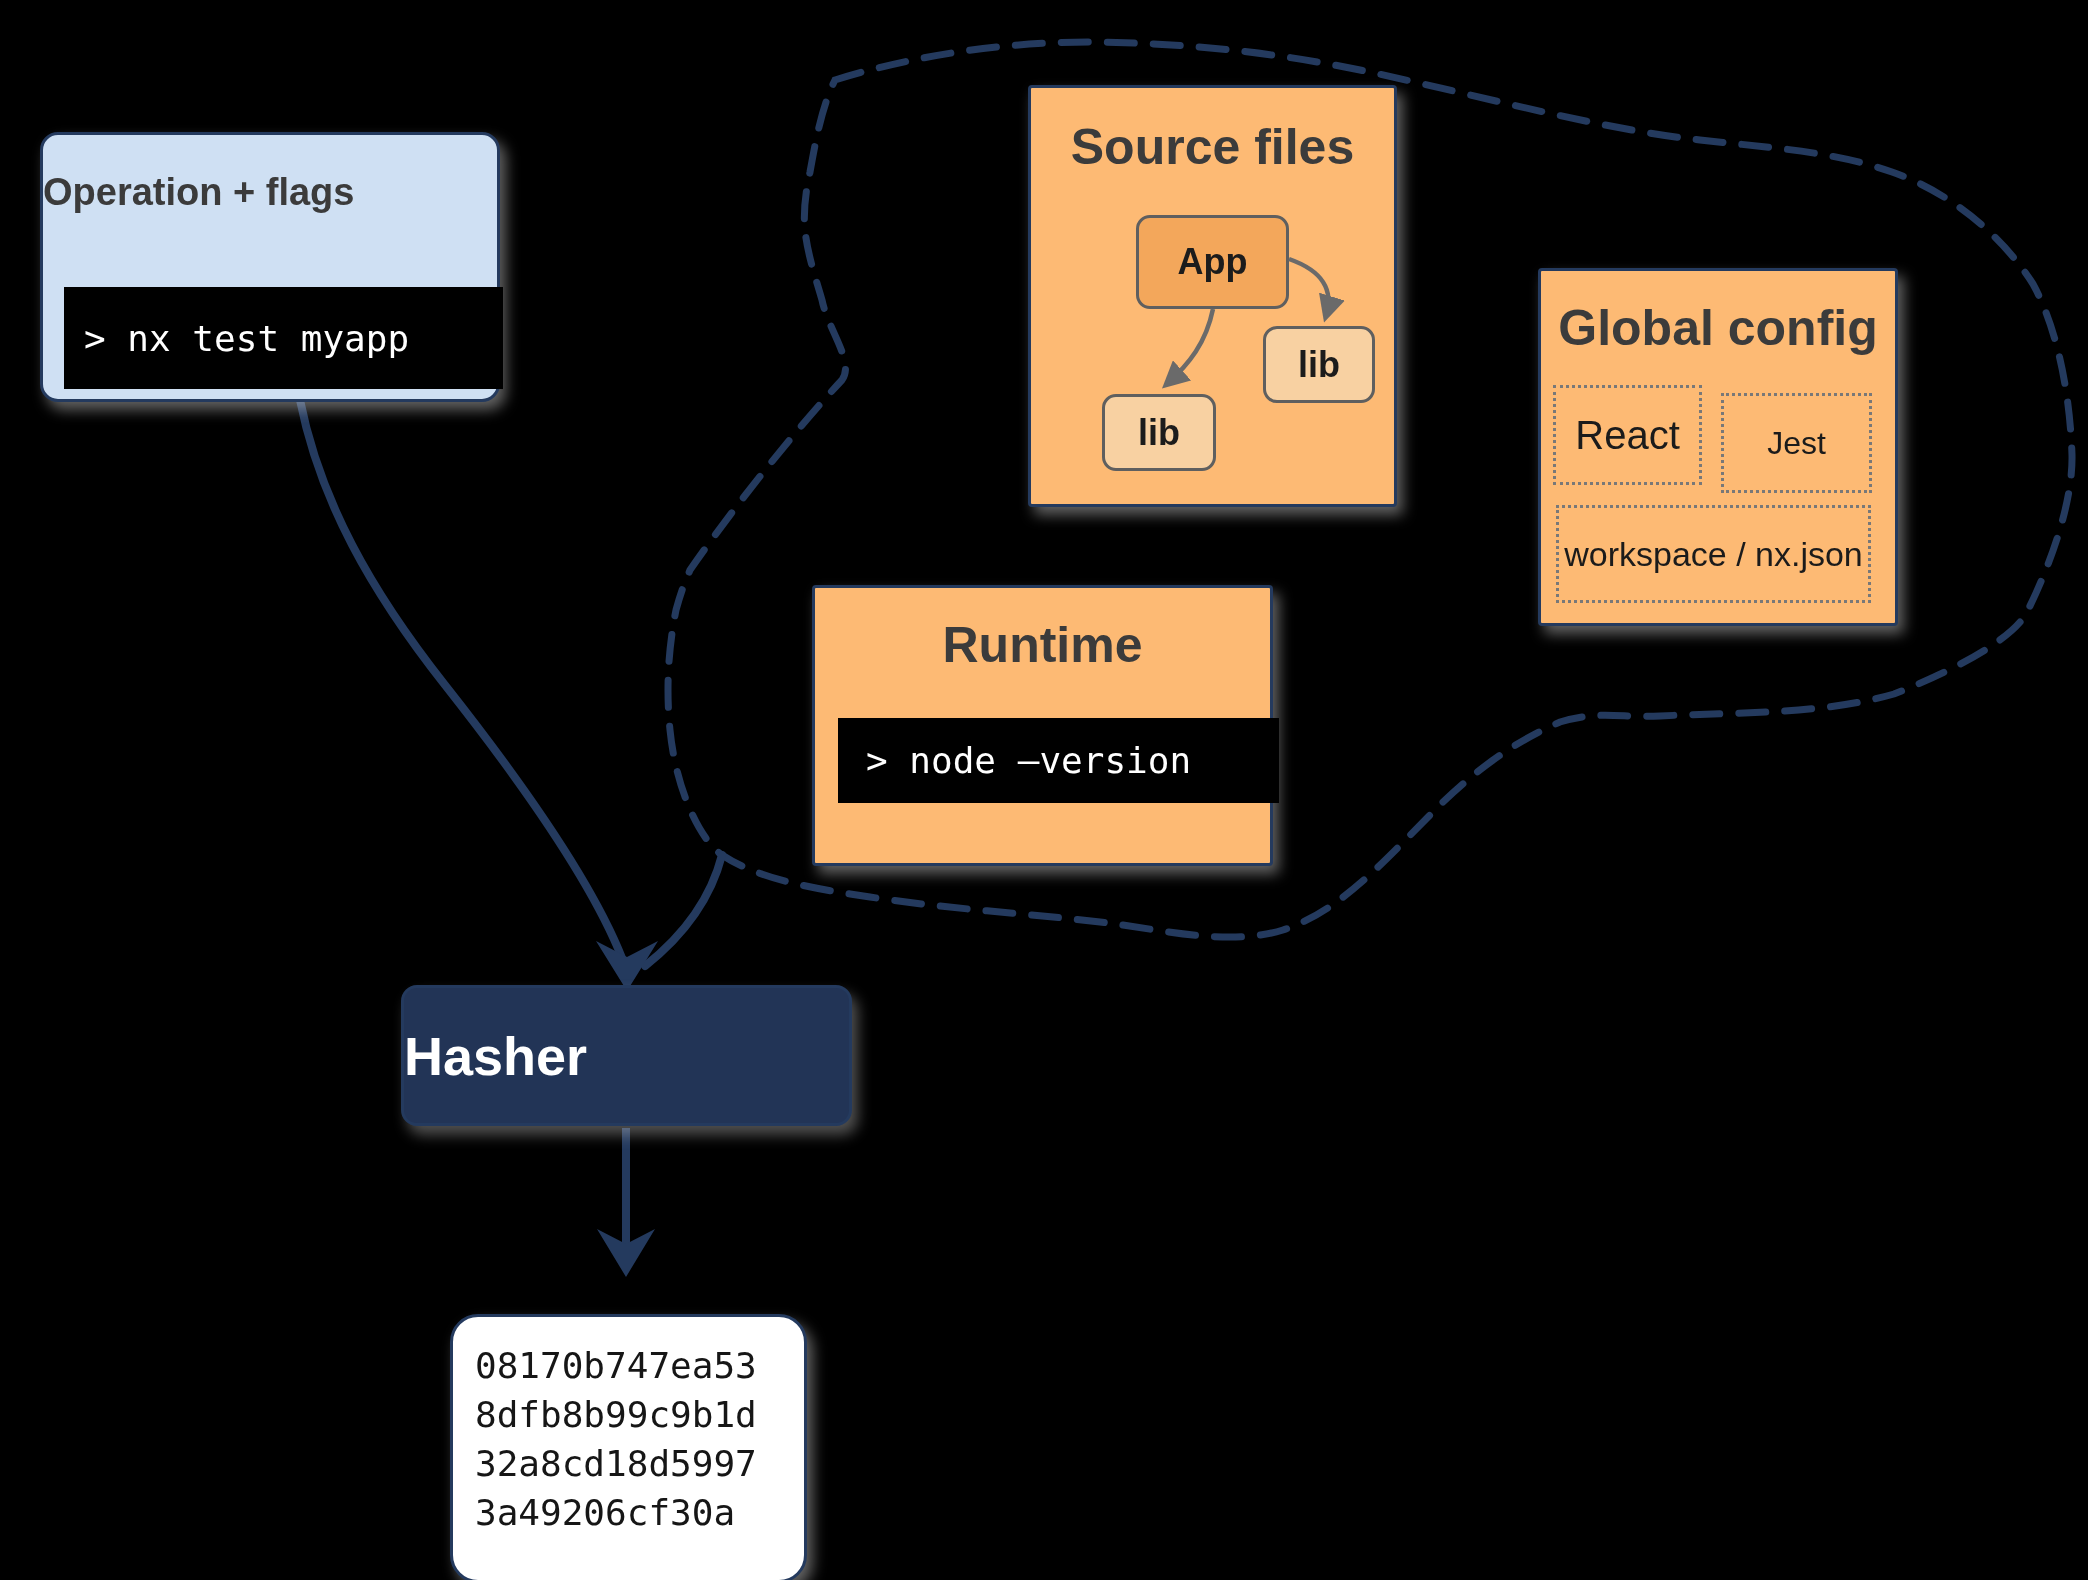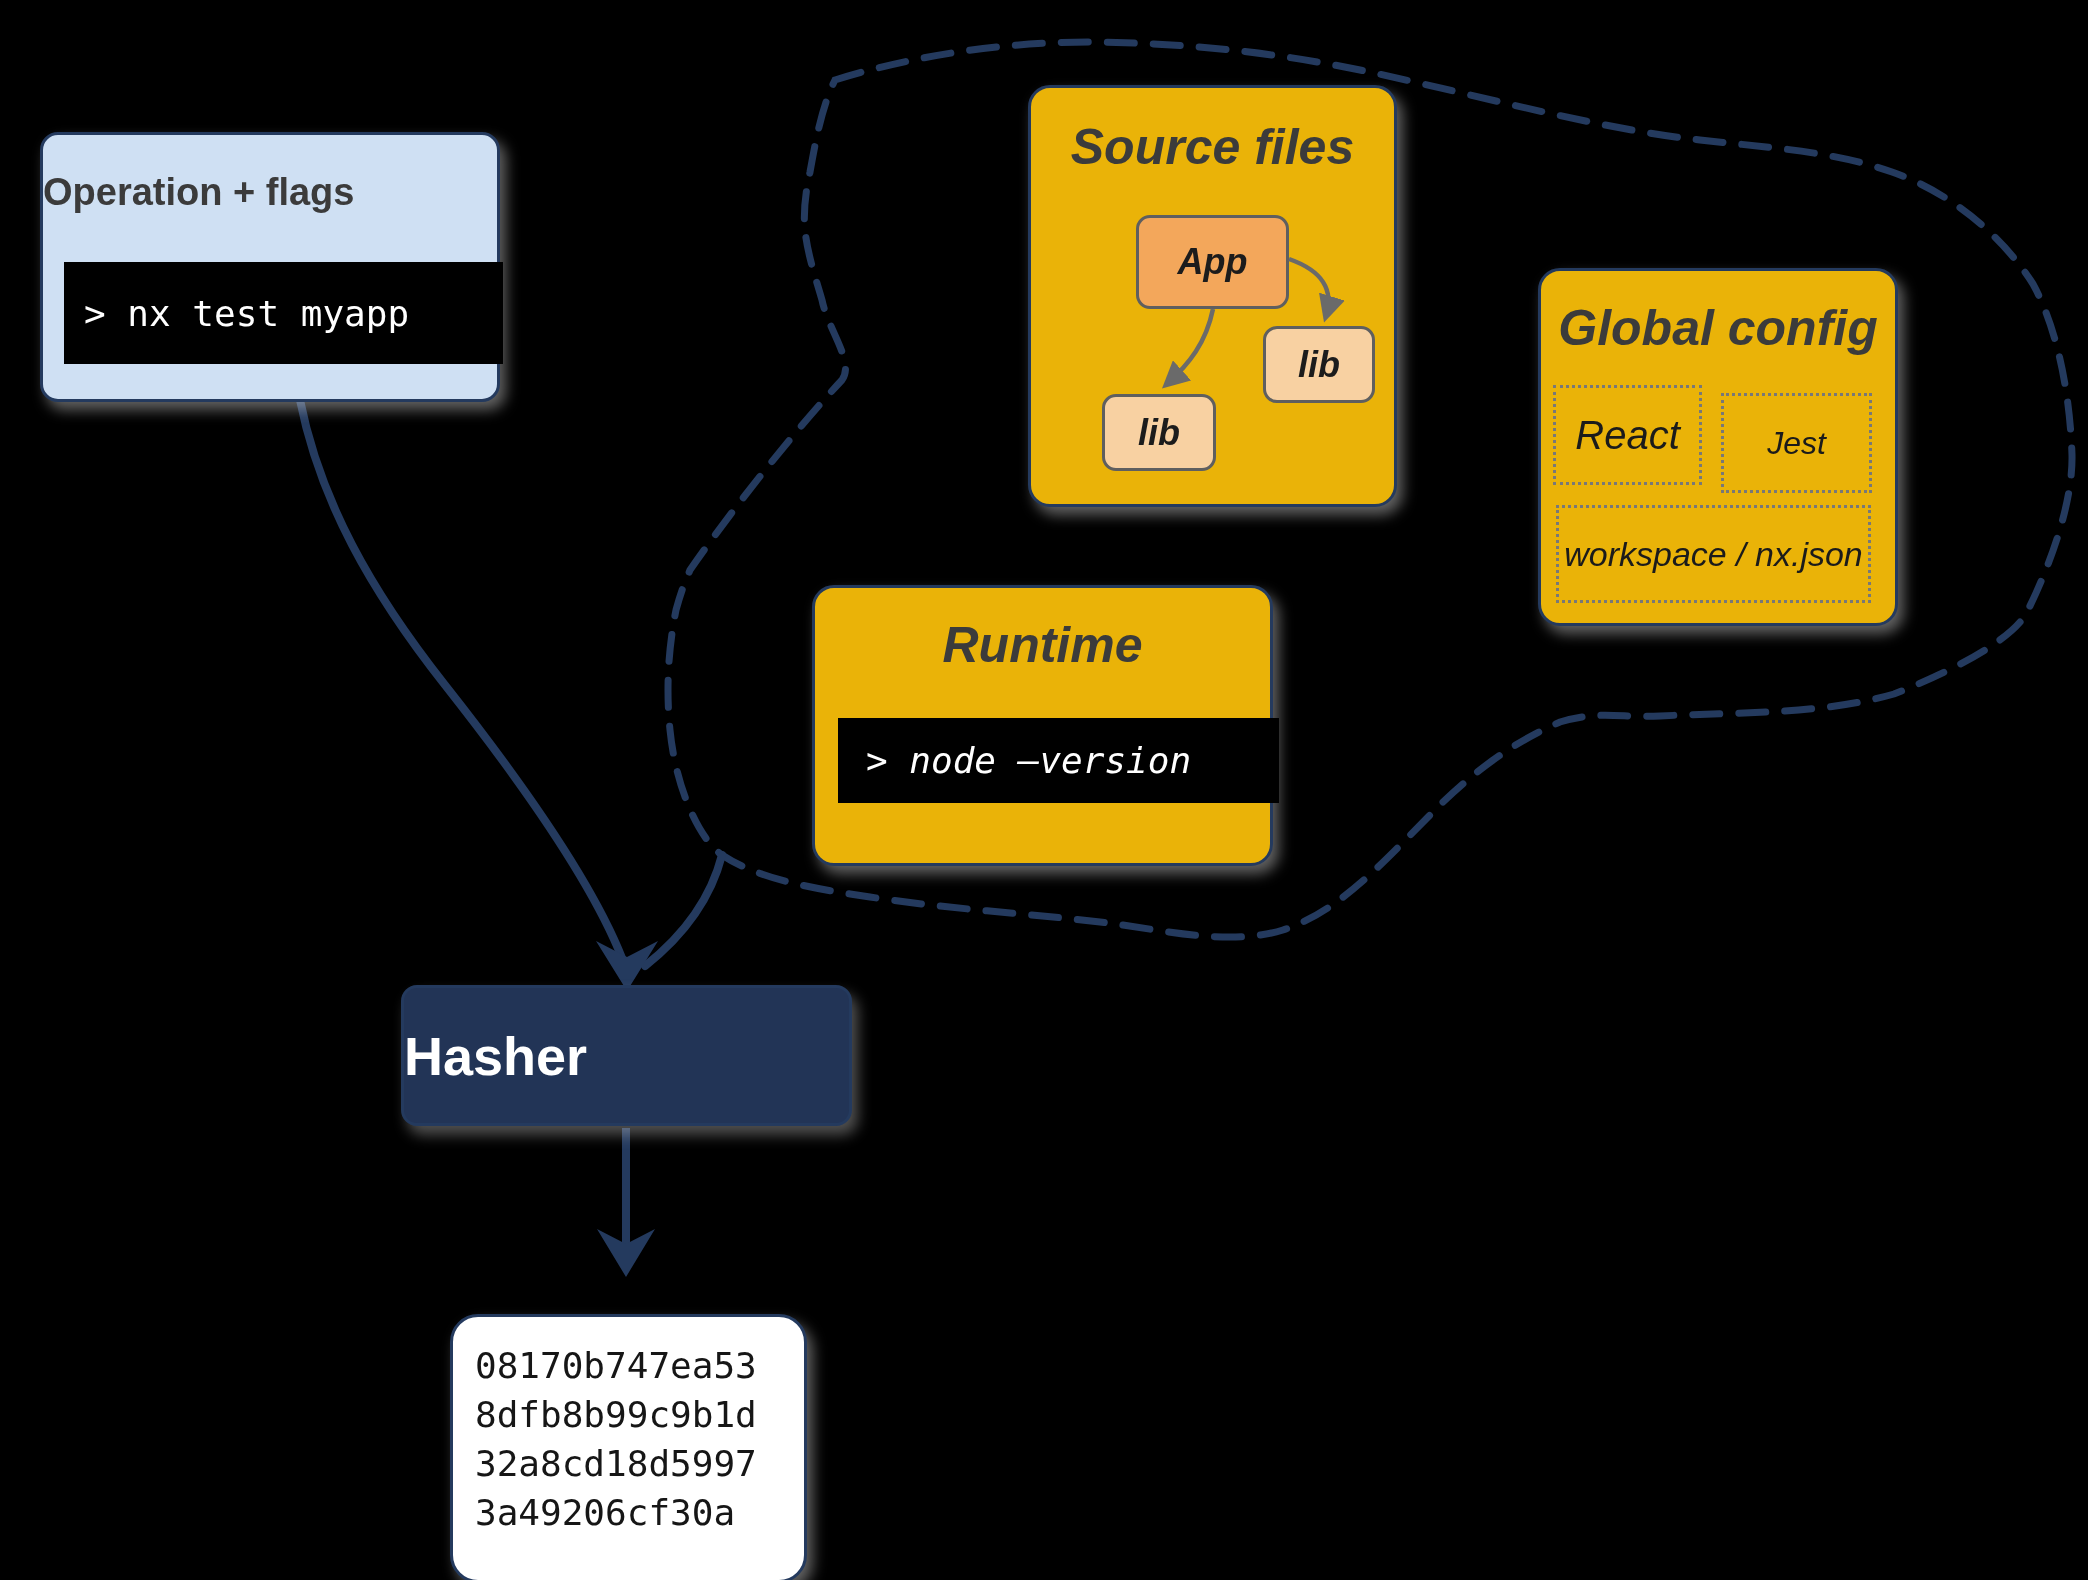--- a/index.html
+++ b/index.html
@@ -11,25 +11,25 @@
 
   
   .op-box{left:40px;top:132px;width:460px;height:270px;background:#cfe0f3;
           border:3px solid #243a5e;border-radius:18px;
           box-shadow:6px 8px 14px rgba(215,215,215,.45);}
   .op-title{margin-top:36px;text-align:left;font-size:38px;font-weight:700;color:#3b3b3b;}
   .op-term{position:absolute;left:21px;top:127px;width:419px;height:102px;}
 
   .terminal{background:#000;color:#fff;display:flex;align-items:center;
             font-family:"DejaVu Sans Mono",monospace;font-size:36px;white-space:pre;}
-  .op-term{padding-left:20px;}
+  .op-term{padding-left:20px;margin-top:25px;}
 
   
-  .peach{background:#eab308;border:3px solid #243a5e;border-radius:22px;
-         box-shadow:6px 8px 14px rgba(215,215,215,.45);font-style:italic;}
+  .peach{background:#fdba74;border:3px solid #243a5e;border-radius:4px;
+         box-shadow:6px 8px 14px rgba(215,215,215,.45);}
   .peach-title{text-align:center;font-size:50px;font-weight:700;color:#3b3b3b;}
 
   
   .source-box{left:1028px;top:85px;width:369px;height:422px;}
   .source-box .peach-title{margin-top:30px;}
   .node{position:absolute;box-sizing:border-box;border:3px solid #5f5f5f;border-radius:14px;
         display:flex;align-items:center;justify-content:center;
         font-size:36px;font-weight:700;color:#1c1c1c;z-index:1;}
   .node-app{left:105px;top:127px;width:153px;height:94px;background:#f3a75b;}
   .node-lib1{left:71px;top:306px;width:114px;height:77px;background:#f8d1a2;}

